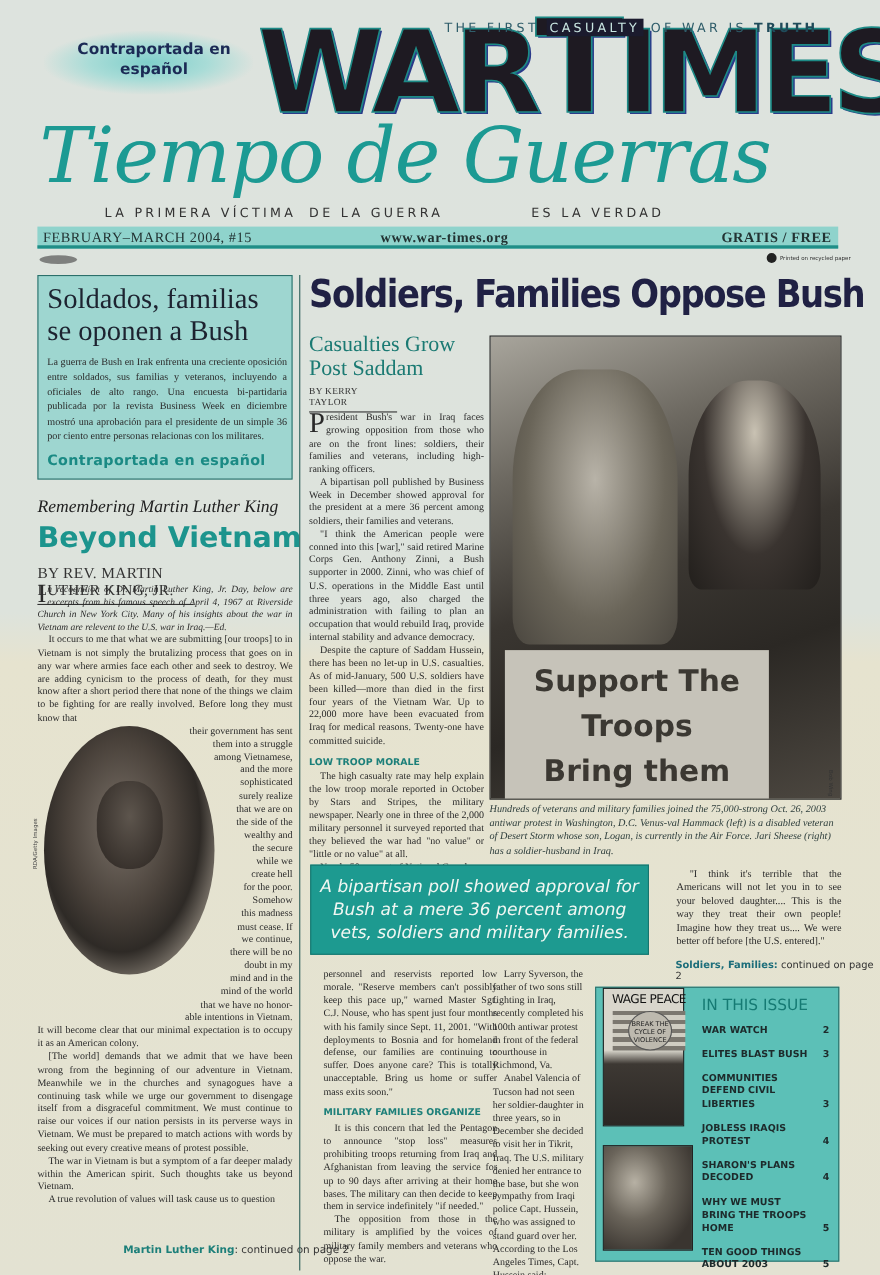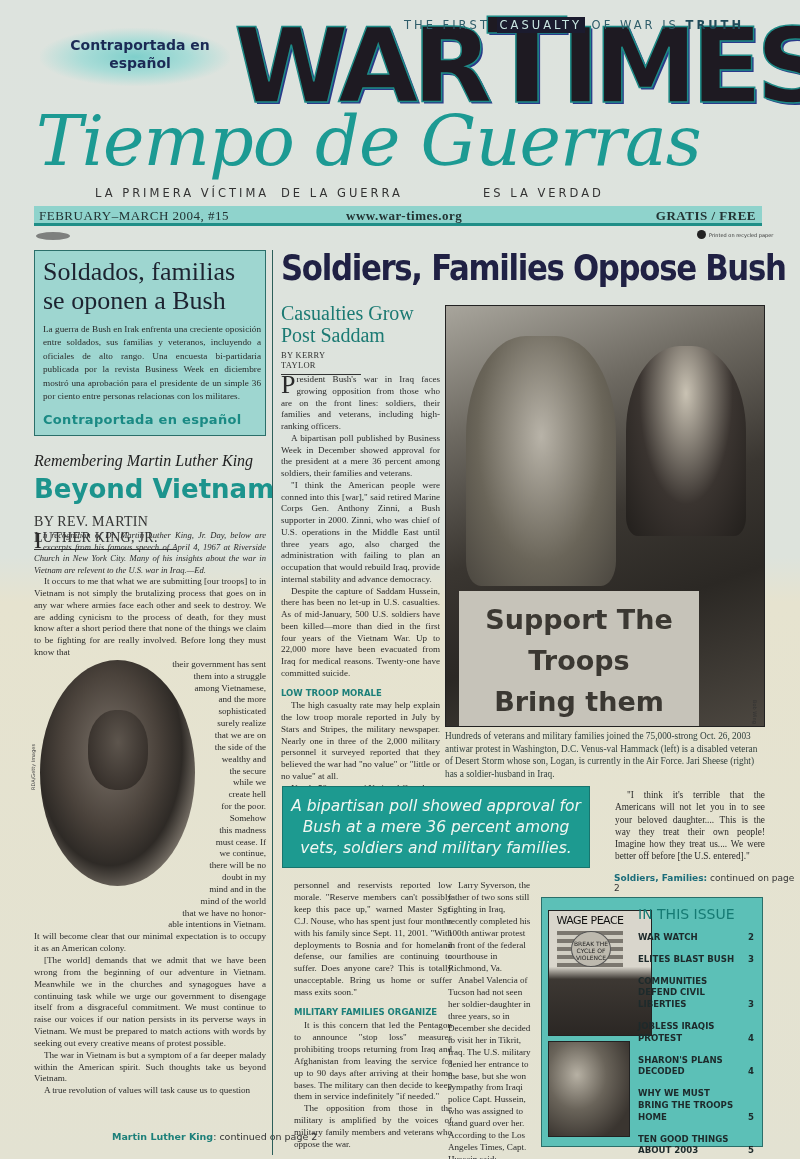--- a/index.html
+++ b/index.html
@@ -175,21 +175,21 @@
   .sign-text {
     position: absolute; left: 0; top: 8px; width: 240px; text-align: center;
     font-family: "DejaVu Sans", sans-serif; font-weight: bold; font-size: 27px; line-height: 41px; color: #3b3832;
   }
   .photo-credit {
     position: absolute; left: 758px; top: 700px; transform: rotate(90deg); transform-origin: left top;
     font-family: "DejaVu Sans", sans-serif; font-size: 5px; color: #333;
   }
   .caption {
     position: absolute; left: 445px; top: 730px; width: 320px;
-    font-size: 9.3px; line-height: 12.5px; color: #2f3f3d;
+    font-size: 9.3px; line-height: 12.5px; color: #2f3f3d; font-style: italic;
   }
 
   .pullquote {
     position: absolute; left: 282px; top: 786px; width: 308px; height: 82px;
     background: #1d9a90; border: 1px solid #17756e;
     display: flex; align-items: center; justify-content: center; text-align: center;
   }
   .pullquote span {
     font-family: "DejaVu Sans", sans-serif; font-style: italic; font-size: 15.5px; line-height: 21px; color: #f1f7f2;
     padding: 0 6px;
@@ -217,21 +217,21 @@
     font-size: 9.1px; line-height: 11.9px; color: #2a2a2a;
   }
   .col3b p { text-indent: 10px; }
 
   
   .issue-box {
     position: absolute; left: 541px; top: 897px; width: 222px; height: 250px;
     background: #5cc0b7; border: 1.5px solid #2b6f6a;
   }
   .thumb1 {
-    position: absolute; left: 6px; top: 12px; width: 104px; height: 126px; border: 1px solid #222;
+    position: absolute; left: 6px; top: 0; width: 74px; height: 126px; border: 1px solid #222;
     background: linear-gradient(180deg, #d9d6cc 0%, #d9d6cc 45%, #3d3833 55%, #2b2724 100%);
   }
   .thumb1 .wp {
     position: absolute; left: 2px; top: 3px; width: 78px; text-align: center;
     font-family: "DejaVu Sans", sans-serif; font-size: 11px; color: #111; letter-spacing: -0.5px;
   }
   .thumb1 .flag {
     position: absolute; left: 8px; top: 20px; width: 66px; height: 36px;
     background: repeating-linear-gradient(180deg, #7b776f 0 4px, #d0cdc2 4px 8px);
   }
@@ -341,21 +341,21 @@
   <div class="main-head">Soldiers, Families Oppose Bush</div>
   <div class="deck">Casualties Grow Post Saddam</div>
   <div class="main-byline">BY KERRY TAYLOR</div>
 
   <div class="main-body">
     <p class="first"><span class="dropcap">P</span><span>resident Bush's war in Iraq faces growing opposition from those who are on the front lines: soldiers, their families and veterans, including high-ranking officers.</span></p>
     <p>A bipartisan poll published by Business Week in December showed approval for the president at a mere 36 percent among soldiers, their families and veterans.</p>
     <p>"I think the American people were conned into this [war]," said retired Marine Corps Gen. Anthony Zinni, a Bush supporter in 2000. Zinni, who was chief of U.S. operations in the Middle East until three years ago, also charged the administration with failing to plan an occupation that would rebuild Iraq, provide internal stability and advance democracy.</p>
     <p>Despite the capture of Saddam Hussein, there has been no let-up in U.S. casualties. As of mid-January, 500 U.S. soldiers have been killed—more than died in the first four years of the Vietnam War. Up to 22,000 more have been evacuated from Iraq for medical reasons. Twenty-one have committed suicide.</p>
     <p class="subhead">LOW TROOP MORALE</p>
-    <p>The high casualty rate may help explain the low troop morale reported in July by Stars and Stripes, the military newspaper. Nearly one in three of the 2,000 military personnel it surveyed reported that they believed the war had "no value" or "little or no value" at all.</p>
+    <p>The high casualty rate may help explain the low troop morale reported in October by Stars and Stripes, the military newspaper. Nearly one in three of the 2,000 military personnel it surveyed reported that they believed the war had "no value" or "little or no value" at all.</p>
     <p>Nearly 50 percent of National Guard</p>
   </div>
 
   <div class="photo-main">
     <div class="figure-l"></div>
     <div class="figure-r"></div>
     <div class="sign">
       <div class="sign-text">
         <div>Support The</div>
         <div>Troops</div>

